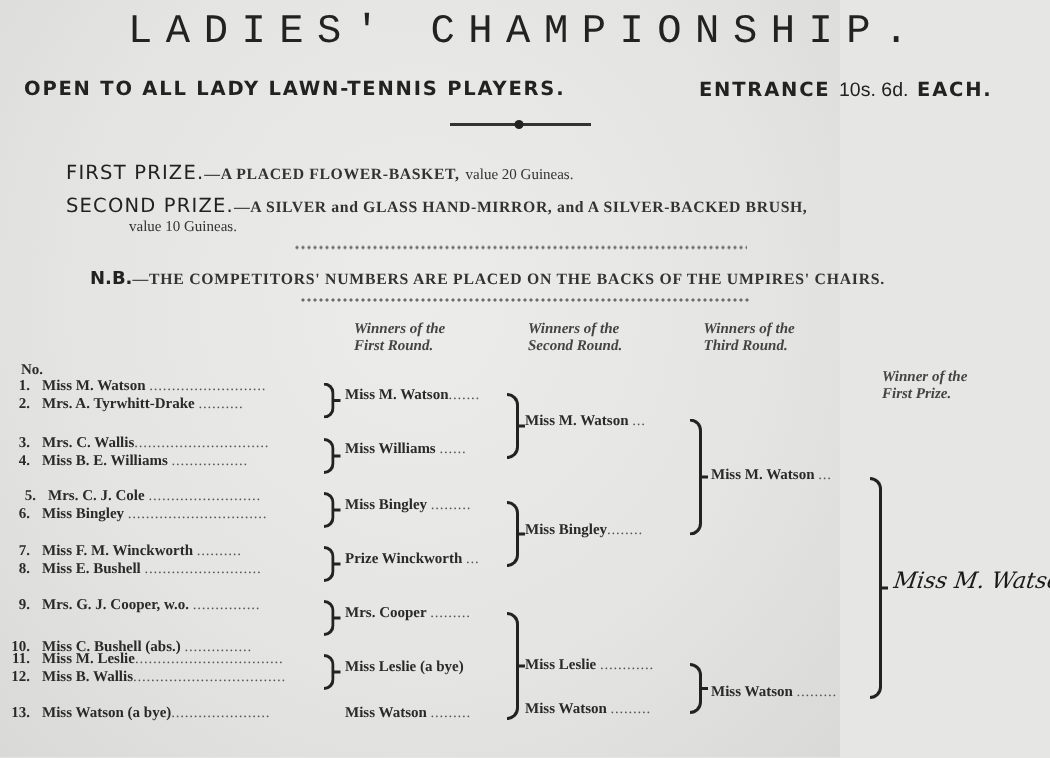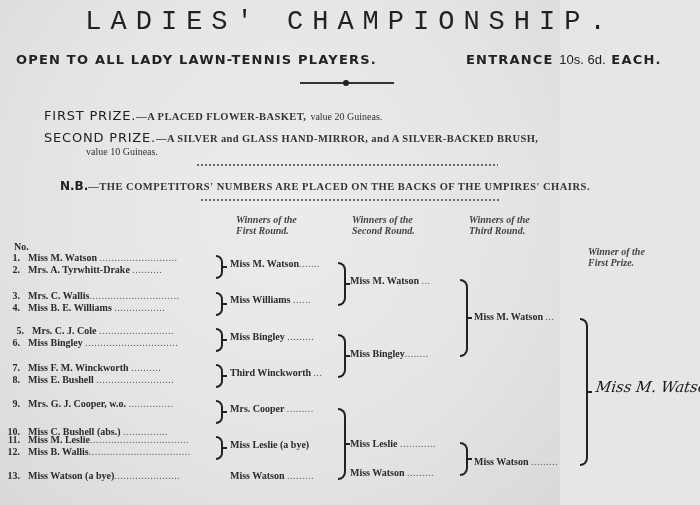--- a/index.html
+++ b/index.html
@@ -148,21 +148,21 @@
   <div class="brace" style="left:216px; top:255px; width:5px; height:20px;"></div>
   <div class="brace" style="left:216px; top:292px; width:5px; height:20px;"></div>
   <div class="brace" style="left:216px; top:328px; width:5px; height:20px;"></div>
   <div class="brace" style="left:216px; top:364px; width:5px; height:20px;"></div>
   <div class="brace" style="left:216px; top:400px; width:5px; height:20px;"></div>
   <div class="brace" style="left:216px; top:436px; width:5px; height:20px;"></div>
 
   <div class="abs entry" style="left:230px; top:258px;font-family:Liberation Serif, serif;"><span>Miss M. Watson</span><span class="dots">.......</span></div>
   <div class="abs entry" style="left:230px; top:294px;"><span>Miss Williams</span>  <span class="dots">......</span></div>
   <div class="abs entry" style="left:230px; top:331px;"><span>Miss Bingley</span> <span class="dots">.........</span></div>
-  <div class="abs entry" style="left:230px; top:367px;"><span>Third Winckworth</span> <span class="dots">...</span></div>
+  <div class="abs entry" style="left:230px; top:367px;"><span>Prize Winckworth</span> <span class="dots">...</span></div>
   <div class="abs entry" style="left:230px; top:403px;"><span>Mrs. Cooper</span> <span class="dots">.........</span></div>
   <div class="abs entry" style="left:230px; top:439px;"><span>Miss Leslie (a bye)</span></div>
   <div class="abs entry" style="left:230px; top:470px;"><span>Miss Watson</span> <span class="dots">.........</span></div>
 
   <div class="brace" style="left:338px; top:262px; width:6px; height:40px;"></div>
   <div class="brace" style="left:338px; top:334px; width:6px; height:40px;"></div>
   <div class="brace" style="left:338px; top:408px; width:6px; height:68px;"></div>
 
   <div class="abs entry" style="left:350px; top:275px;"><span>Miss M. Watson</span> <span class="dots">...</span></div>
   <div class="abs entry" style="left:350px; top:348px;"><span>Miss Bingley</span><span class="dots">........</span></div>

